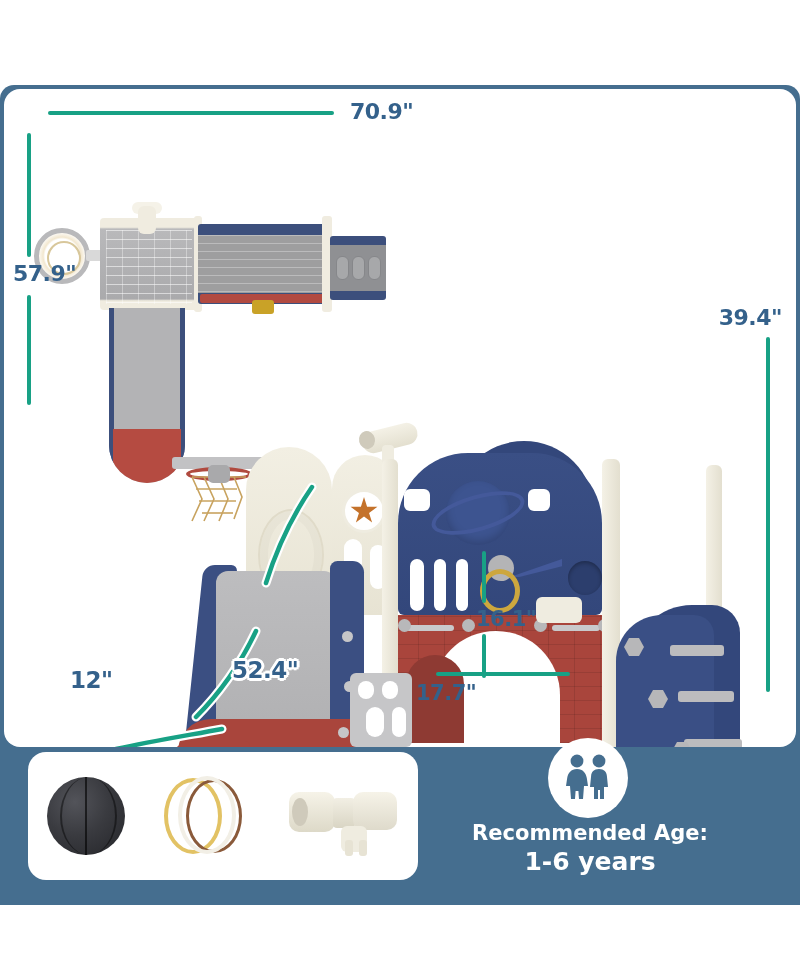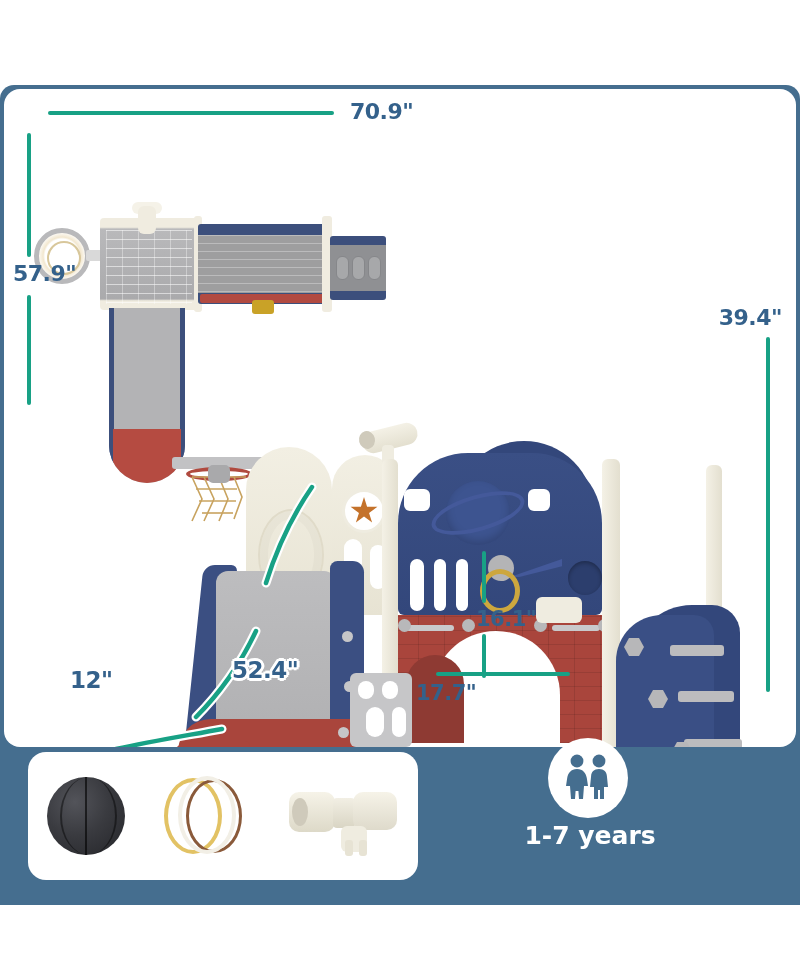--- a/index.html
+++ b/index.html
@@ -598,16 +598,17 @@
     <svg class="kids-icon" viewBox="0 0 52 52">
       <g fill="#456e8f">
         <circle cx="15" cy="9" r="6.4"></circle>
         <path d="M15 17 c-6 0 -9 4 -9.8 9 L4 34 h4 l1 13 h4 l0.6 -8 h2.8 l0.6 8 h4 l1 -13 h4 l-1.2 -8 C23.9 21 21 17 15 17 z"></path>
         <circle cx="37" cy="9" r="6.4"></circle>
         <path d="M37 17 c-5.2 0 -7.6 3 -7.9 7 l-1.1 11 h4 v12 h4 v-9 h2 v9 h4 V35 h4 l-1.1 -11 C44.6 20 42.2 17 37 17 z"></path>
       </g>
     </svg>
   </div>
   <div class="age-text">
-    <div class="age-line2">1-7 years</div>
+    <div class="age-line1">Recommended Age:</div>
+    <div class="age-line2">1-6 years</div>
   </div>
 
 </div>
 
 </body></html>

